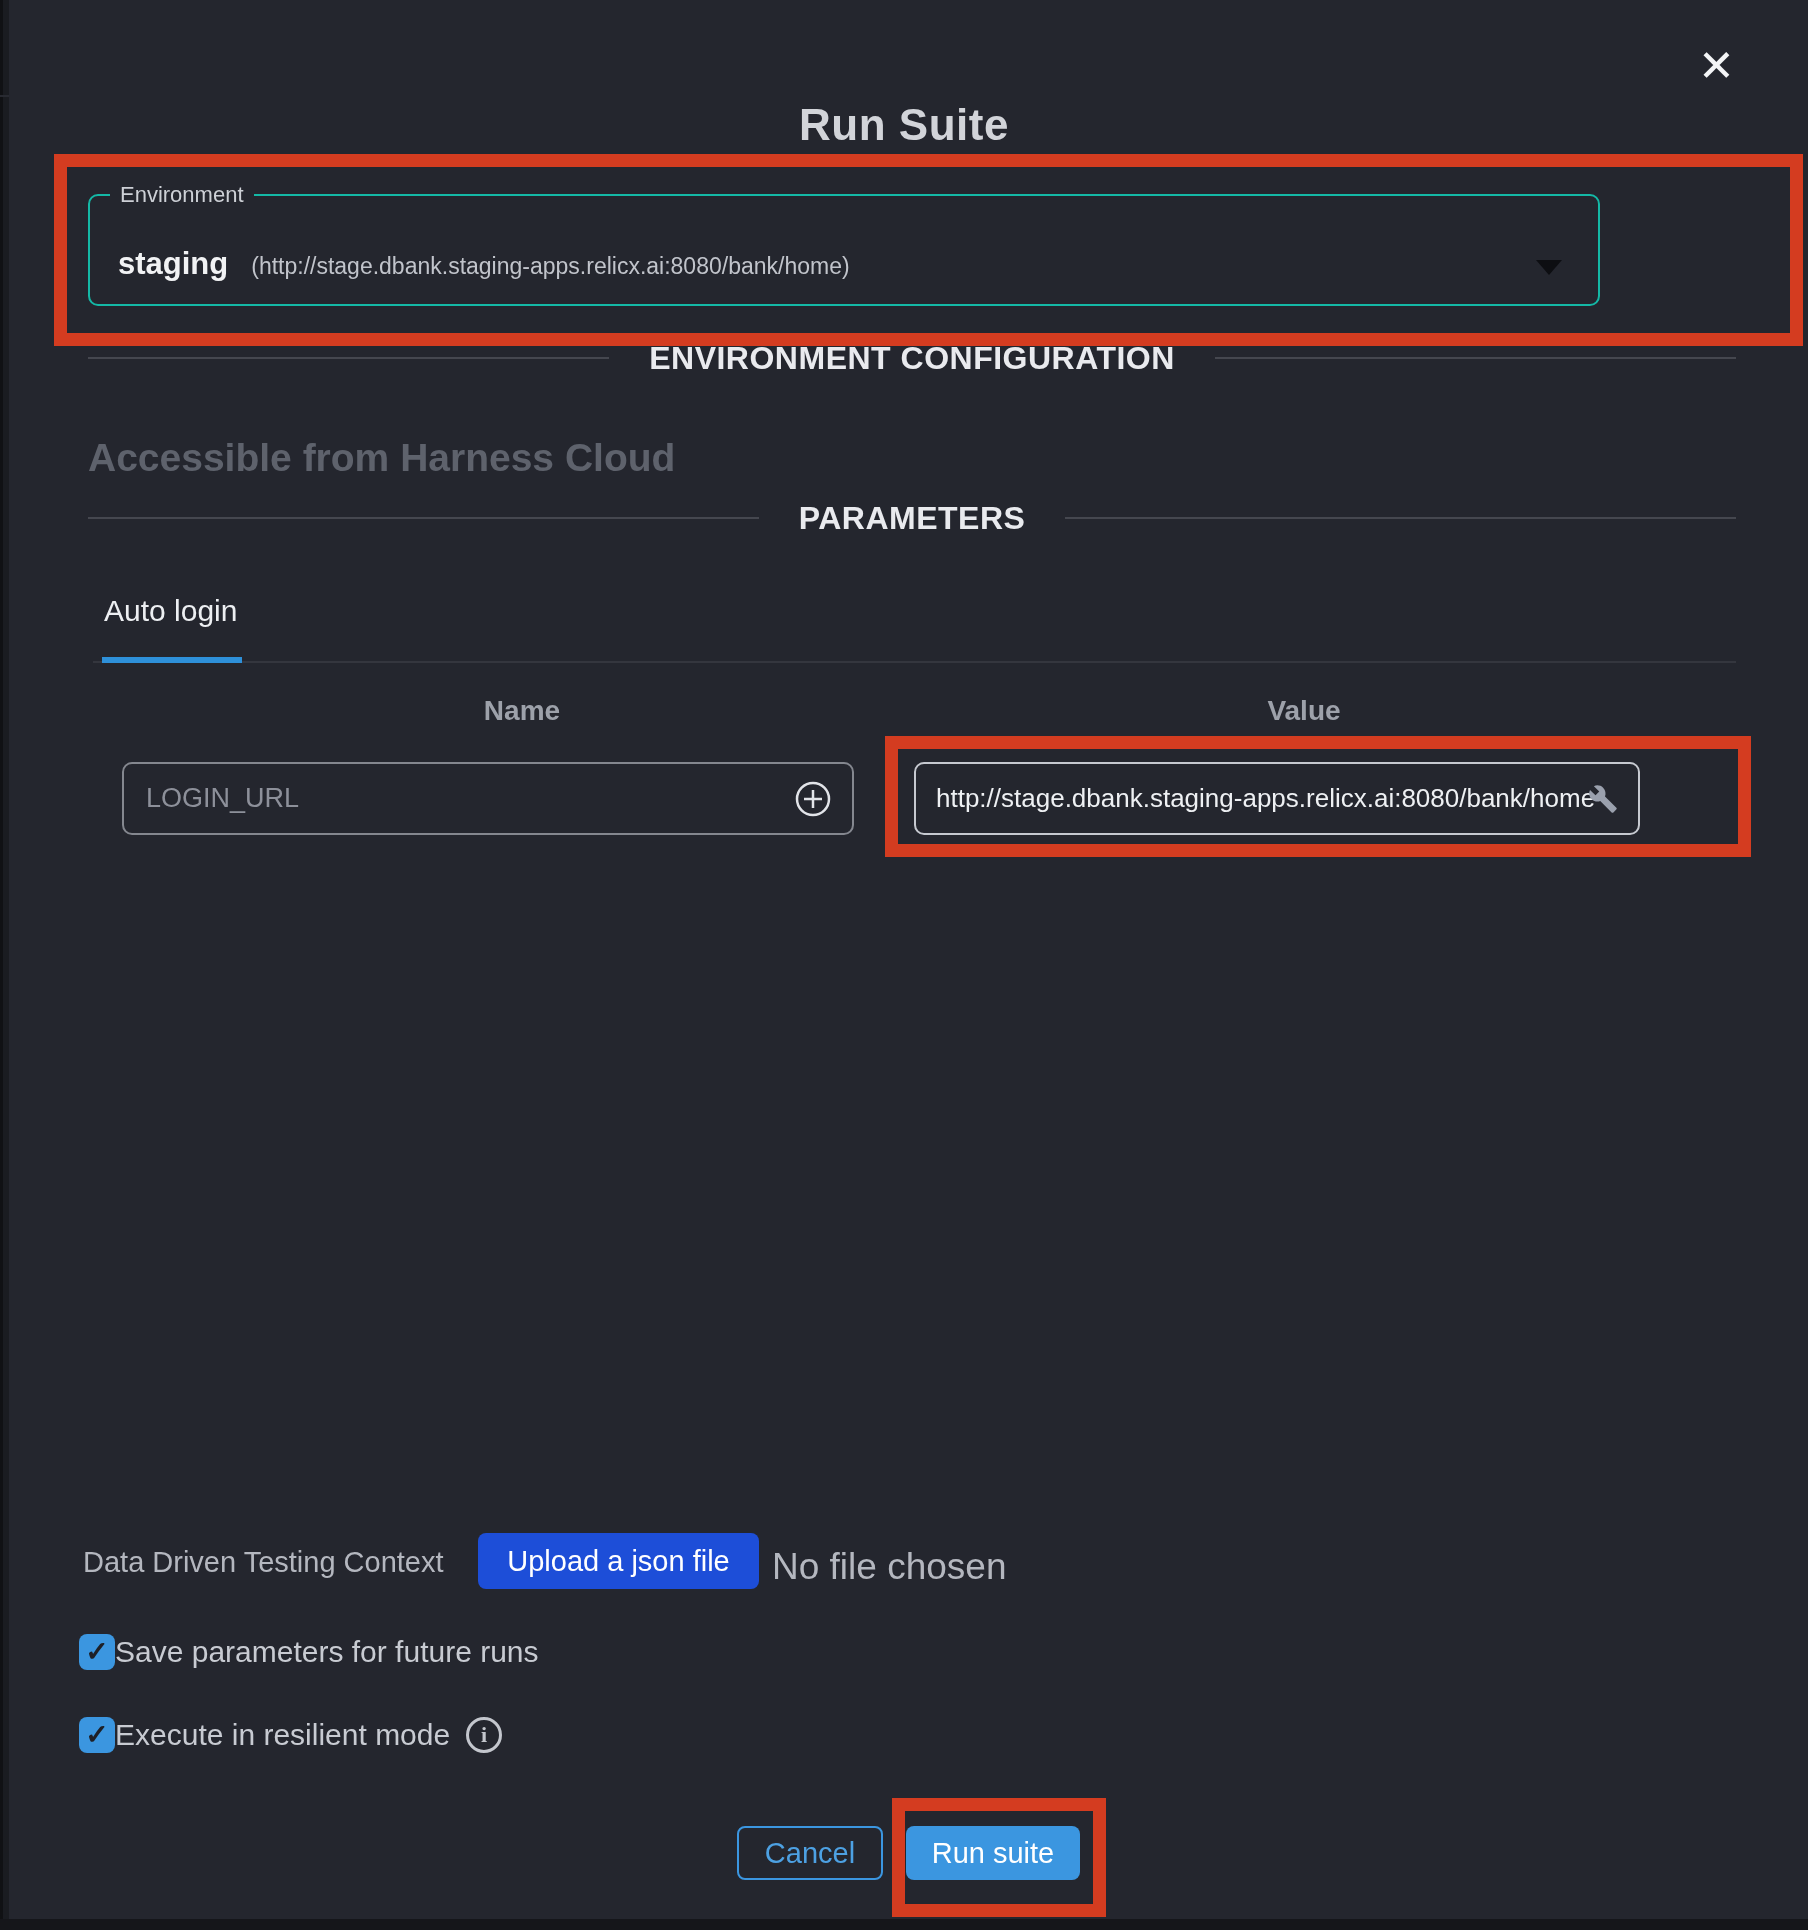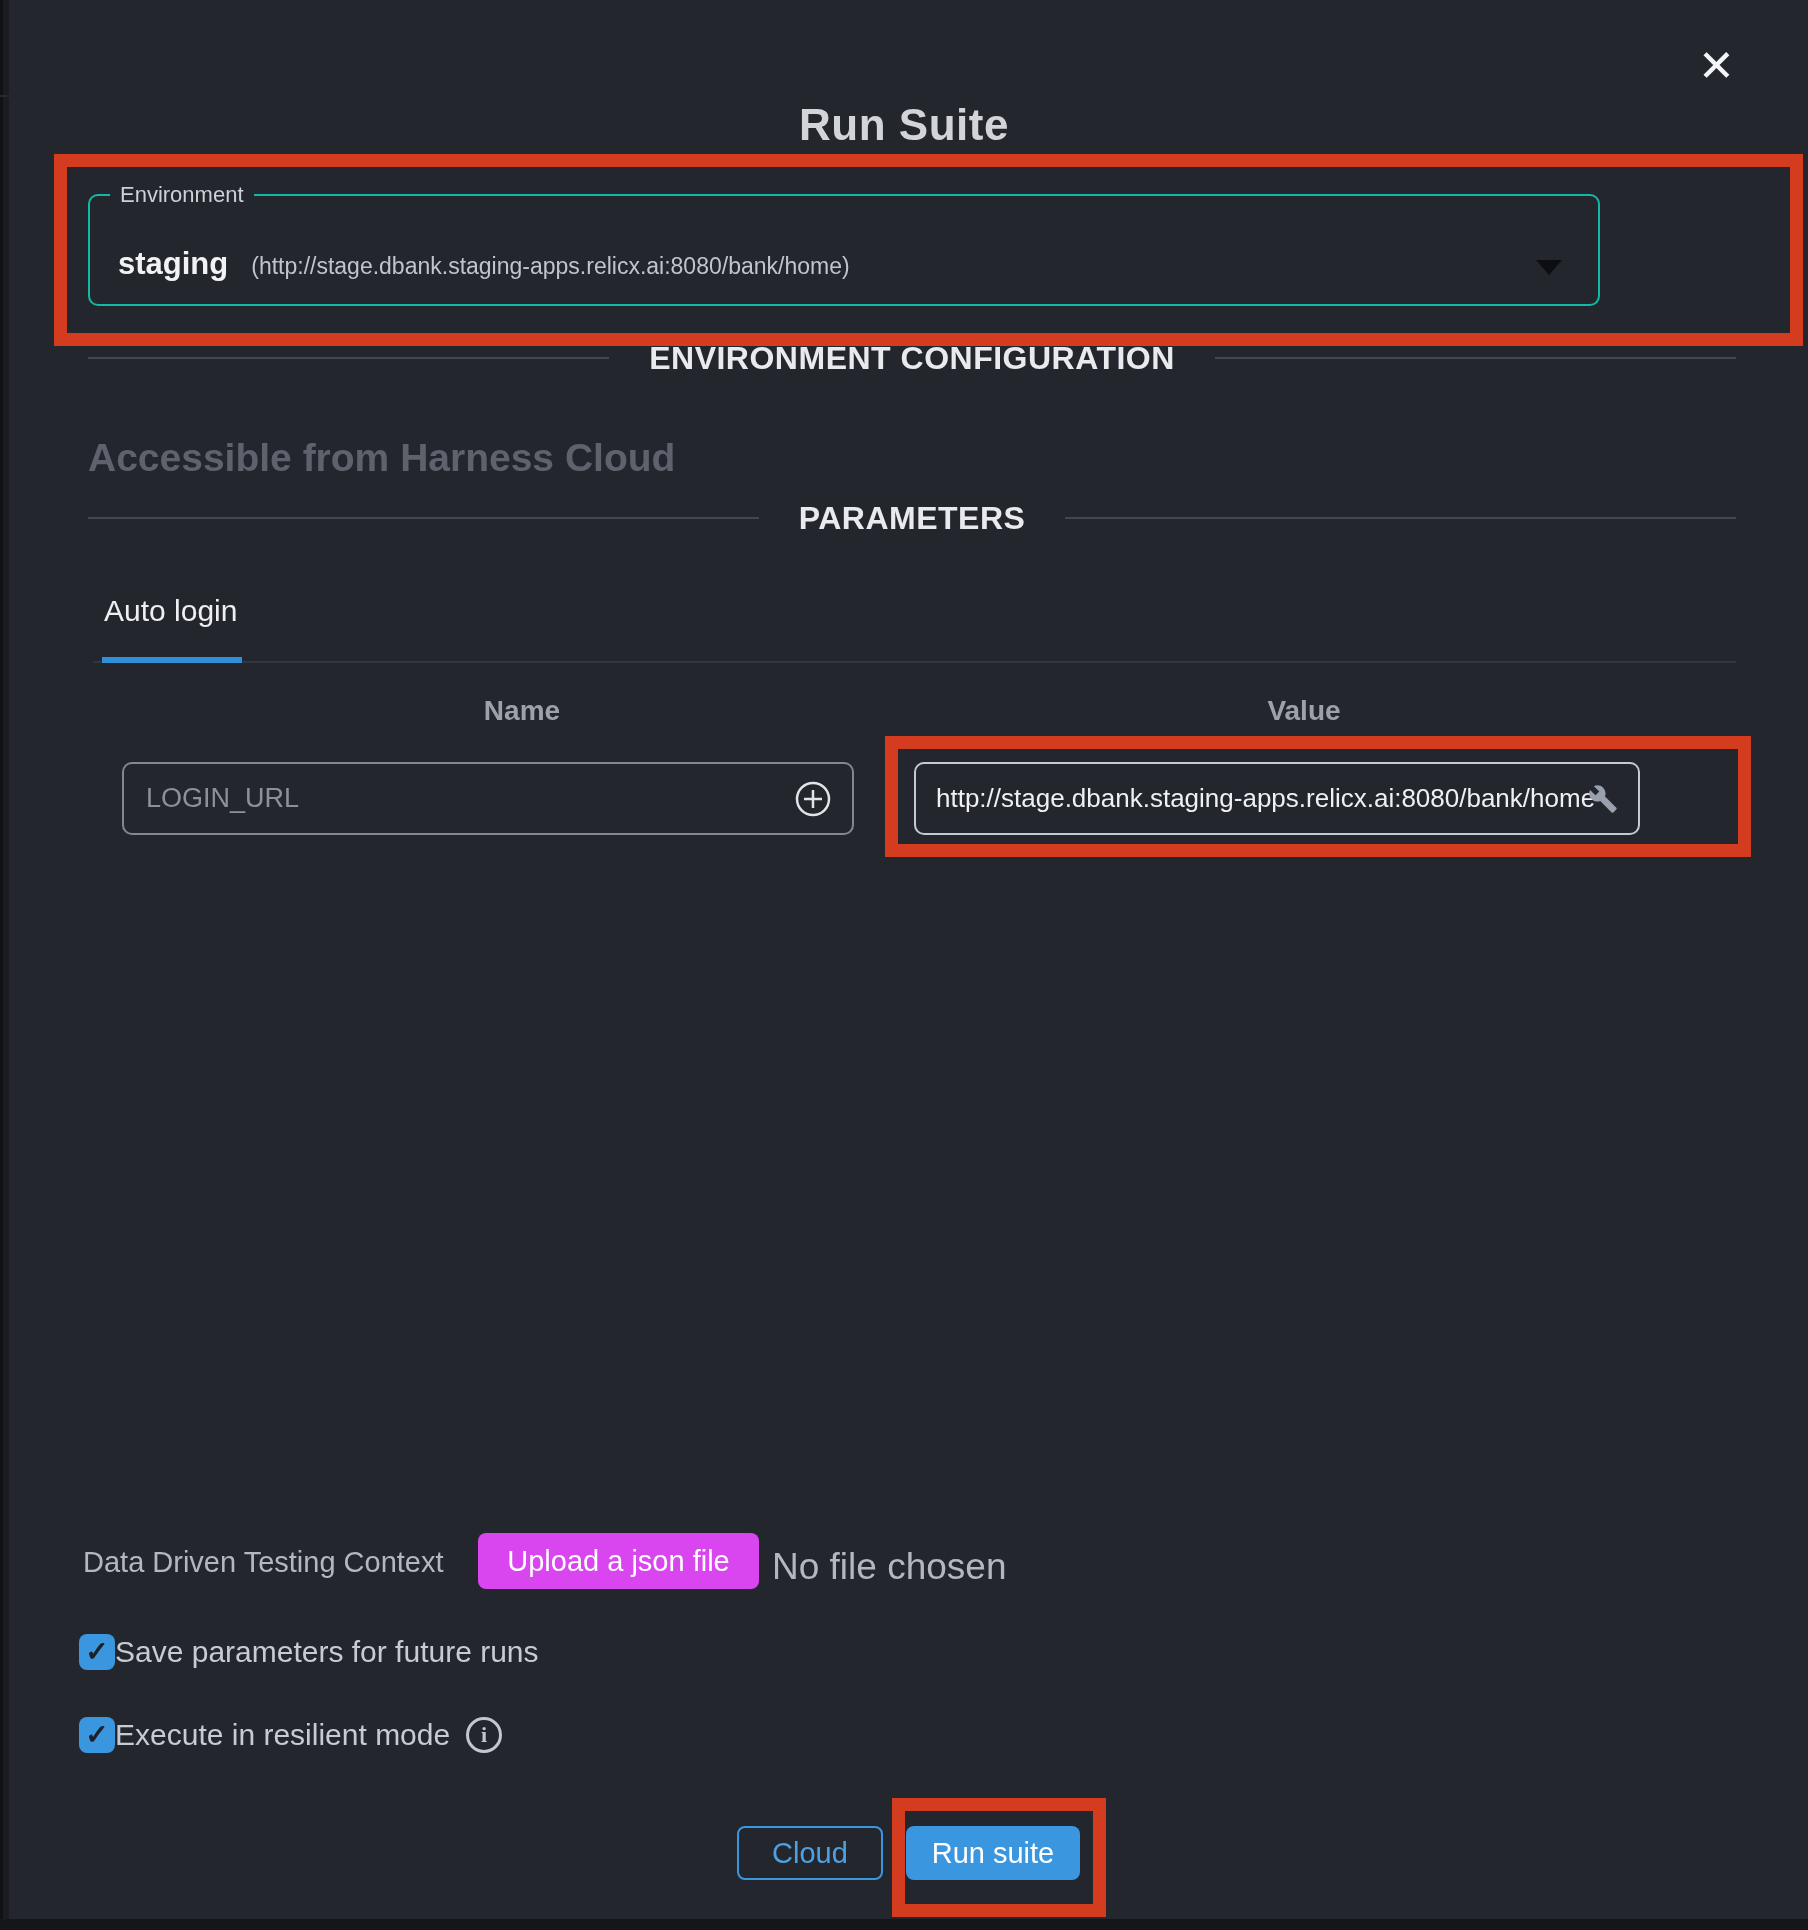--- a/index.html
+++ b/index.html
@@ -67,21 +67,21 @@
   .field-name { left:122px; width:732px; border:2px solid #84878f; }
   .field-value { left:914px; width:726px; border:2px solid #c6c9d0; }
   .field .ph { margin-left:22px; font-size:27px; color:#8d909a; white-space:nowrap; }
   .field .val { margin-left:20px; font-size:26px; color:#eef0f3; white-space:nowrap; }
   .field .end-icon { position:absolute; right:20px; top:50%; transform:translateY(-50%);
     display:flex; align-items:center; cursor:pointer; }
 
   
   .ddt-label { position:absolute; left:83px; top:1546px; font-size:29px; color:#b4b7bf; }
   .upload-btn { position:absolute; left:478px; top:1533px; width:281px; height:56px;
-    background:#d946ef; border:none; border-radius:8px; color:#ffffff;
+    background:#1d4ed8; border:none; border-radius:8px; color:#ffffff;
     font-size:29px; font-family:"Liberation Sans", sans-serif; cursor:pointer; }
   .file-status { position:absolute; left:772px; top:1546px; font-size:37px; color:#b4b7bf; }
 
   
   .opt-row { position:absolute; left:79px; display:flex; align-items:center; }
   .opt-row-1 { top:1634px; }
   .opt-row-2 { top:1717px; }
   .checkbox { width:36px; height:36px; background:#3b96e0; border-radius:8px;
     display:flex; align-items:center; justify-content:center; cursor:pointer; flex:none; }
   .checkbox .mark { color:#1e2027; font-size:28px; font-weight:bold; line-height:1; }
@@ -176,18 +176,18 @@
   </div>
 
   <div class="opt-row opt-row-2">
     <div class="checkbox">
       <span class="mark">✓</span>
     </div>
     <span class="opt-label">Execute in resilient mode</span>
     <span class="info-icon">i</span>
   </div>
 
-  <div class="btn btn-cancel">Cloud</div>
+  <div class="btn btn-cancel">Cancel</div>
   <div class="btn btn-run">Run suite</div>
   <div class="annot annot-run"></div>
 
   <div class="bottom-strip"></div>
 </div>
 
 </body></html>

